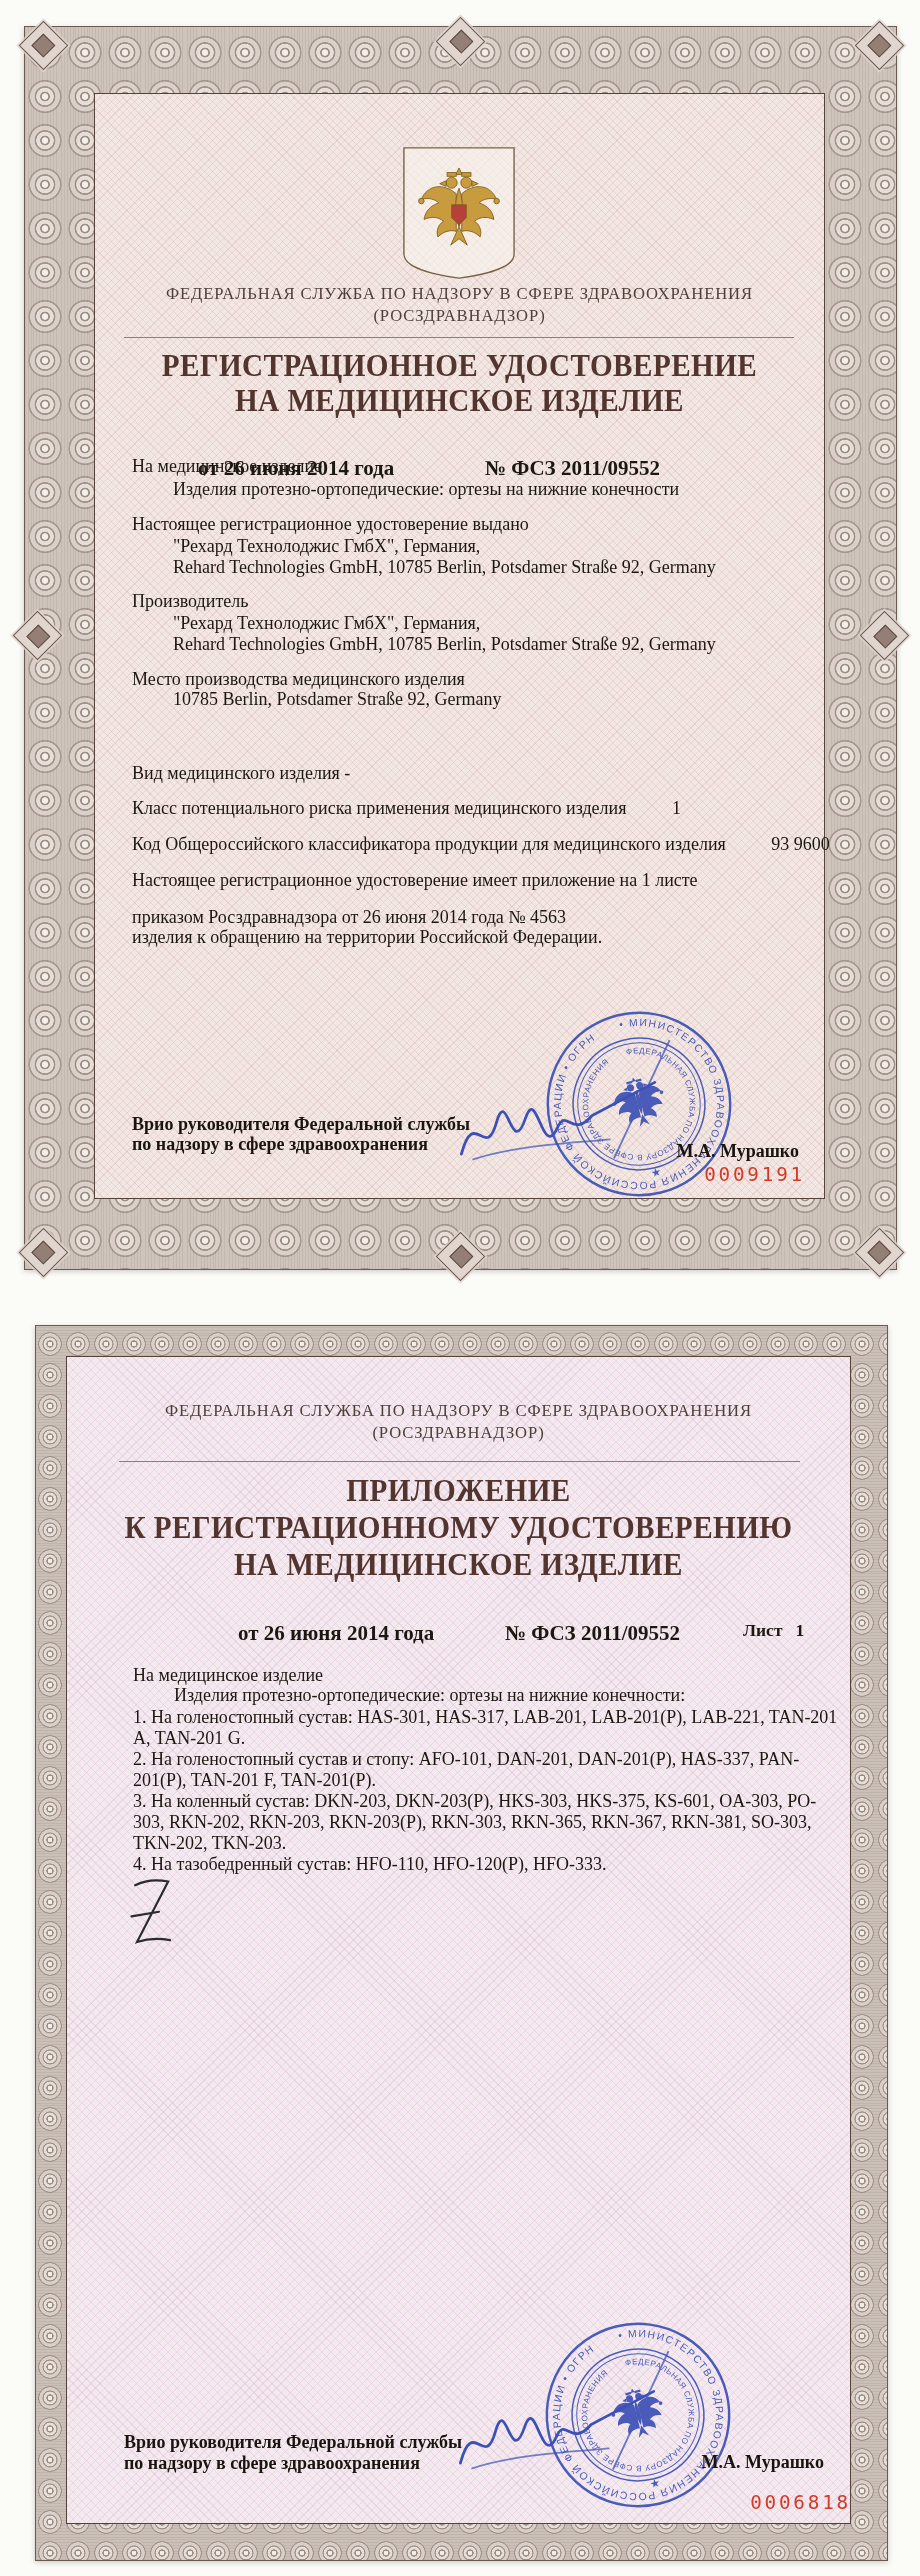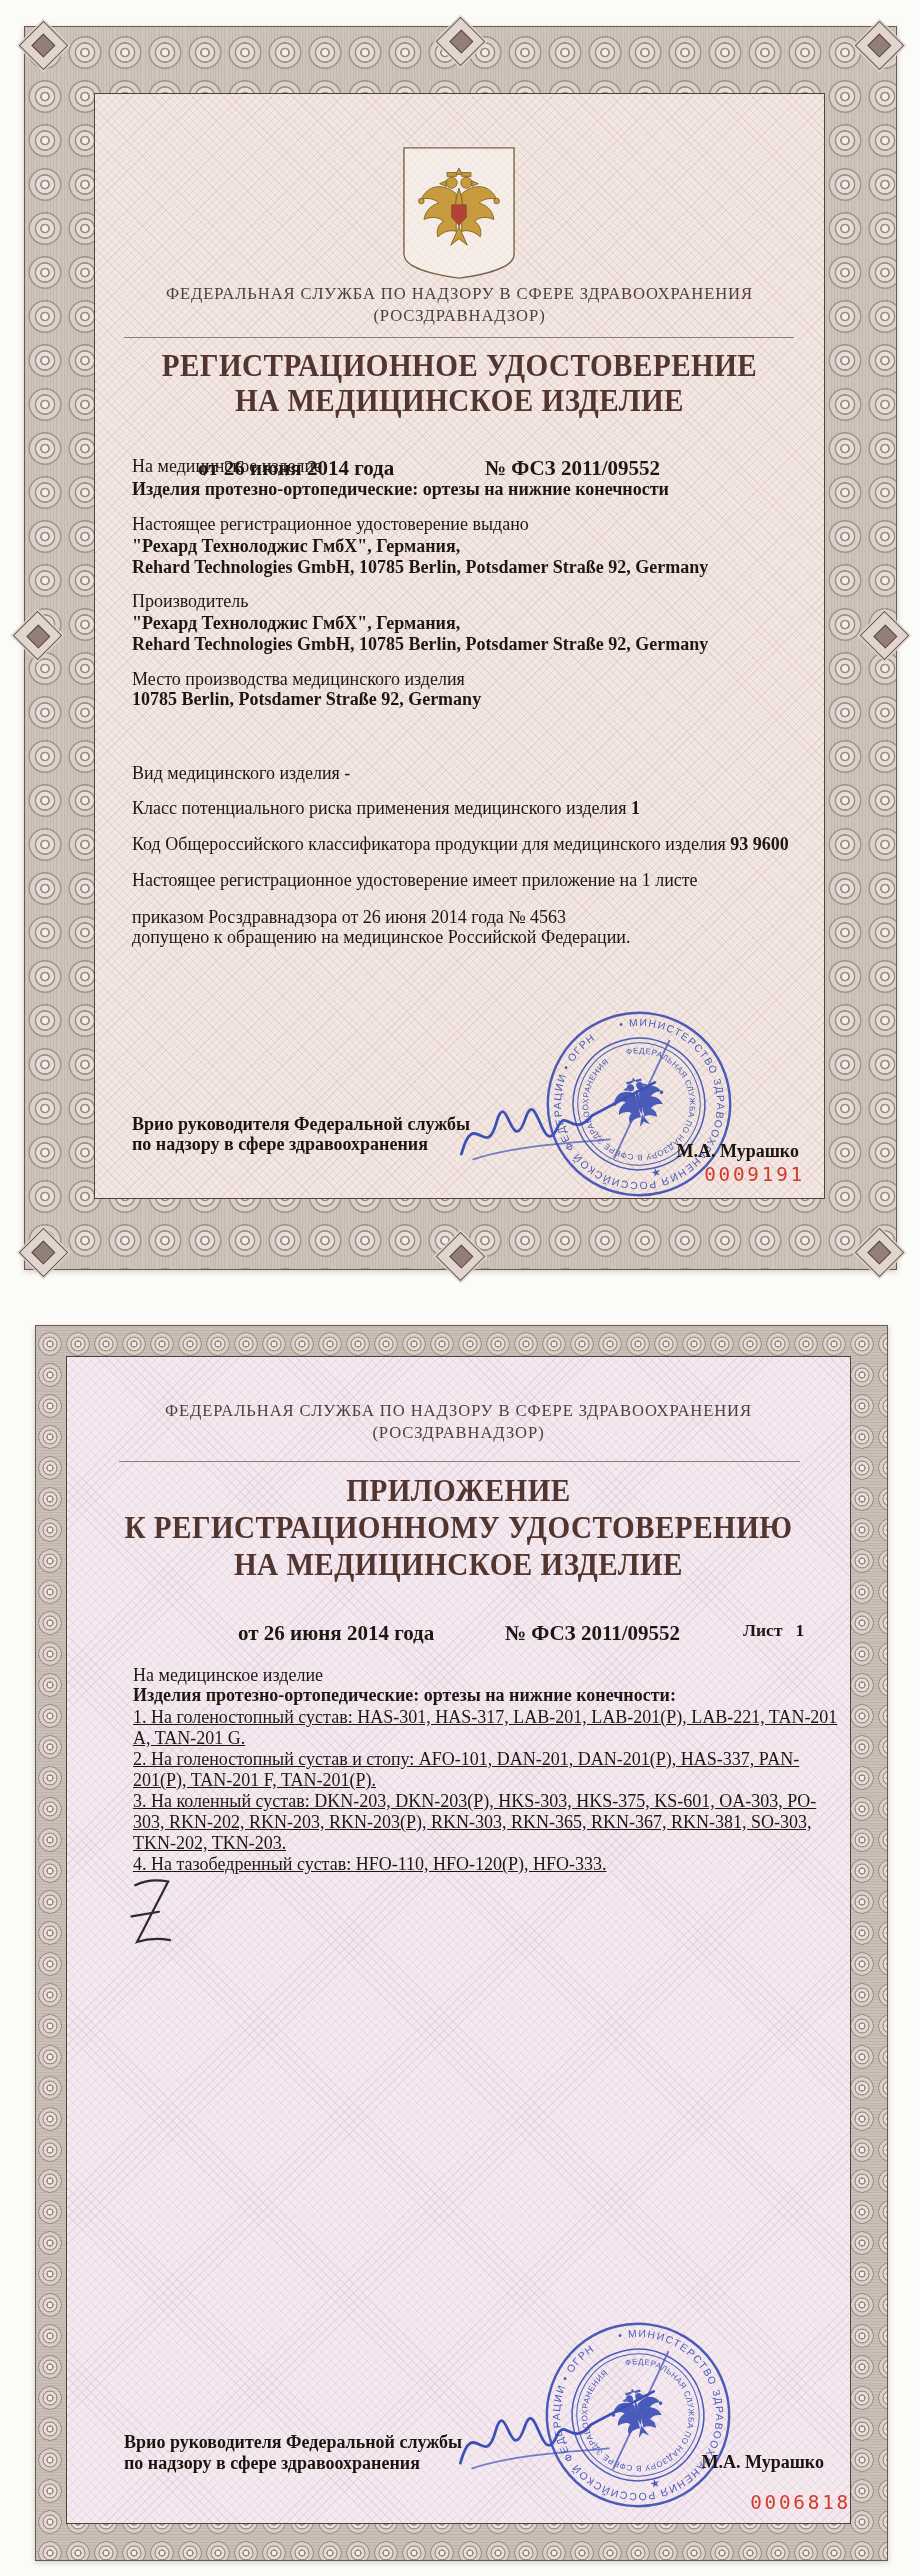--- a/index.html
+++ b/index.html
@@ -50,22 +50,22 @@
     background:#937f75;border:0.9px solid #5c4a40;}
   
   .abs{position:absolute;}
   .ctr{left:0;right:0;text-align:center;}
   .agency{font-size:16.6px;letter-spacing:0.9px;color:#4e3f38;white-space:nowrap;}
   .rule{border-top:0.9px solid #8d7d76;height:0;}
   .bigtitle{font-size:31px;font-weight:bold;color:#533530;letter-spacing:0.5px;white-space:nowrap;
     transform:scaleX(.94);transform-origin:50% 50%;}
   .dateline{font-size:21px;font-weight:bold;color:#1d1712;white-space:nowrap;margin-top:38px;}
   .bodytxt{font-size:18px;line-height:21px;color:#1d1712;white-space:nowrap;}
-  .wrap{white-space:normal;text-decoration:underline;}
-  .b{font-weight:bold;}
+  .wrap{white-space:normal;}
+  .b{font-weight:normal;margin-left:41px;}
   .sig{font-size:18px;font-weight:bold;color:#1a140f;white-space:nowrap;}
   .serial{font-family:"DejaVu Sans Mono", monospace;font-size:19.3px;letter-spacing:2.8px;
     color:#d33a28;white-space:nowrap;}
   .sheetlbl{font-size:17.5px;font-weight:bold;color:#1d1712;white-space:pre;}
   .stampbox{position:absolute;width:188px;height:188px;opacity:.92;}
   .scribble{position:absolute;}
 </style>
 </head>
 <body>
 
@@ -182,21 +182,21 @@
 
     <div class="abs bodytxt" style="left:37px;top:669px">Вид медицинского изделия -</div>
 
     <div class="abs bodytxt" style="left:37px;top:704px"><span>Класс потенциального риска применения медицинского изделия </span><span class="b">1</span></div>
 
     <div class="abs bodytxt" style="left:37px;top:740px"><span>Код Общероссийского классификатора продукции для медицинского изделия </span><span class="b">93 9600</span></div>
 
     <div class="abs bodytxt" style="left:37px;top:776px">Настоящее регистрационное удостоверение имеет приложение на 1 листе</div>
 
     <div class="abs bodytxt" style="left:37px;top:813px">приказом Росздравнадзора от 26 июня 2014 года № 4563</div>
-    <div class="abs bodytxt" style="left:37px;top:833px">допущено к обращению на медицинское Российской Федерации.</div>
+    <div class="abs bodytxt" style="left:37px;top:833px">изделия к обращению на территории Российской Федерации.</div>
 
     <div class="abs sig" style="left:37px;top:1020px">Врио руководителя Федеральной службы</div>
     <div class="abs sig" style="left:37px;top:1040px">по надзору в сфере здравоохранения</div>
 
     <svg class="stampbox" style="left:450px;top:916px" viewBox="0 0 200 200">
       <use href="#stampFull"></use>
     </svg>
     <svg class="scribble" style="left:359px;top:957px" width="221" height="129" viewBox="0 0 240 140">
       <use href="#sigScribble"></use>
     </svg>

